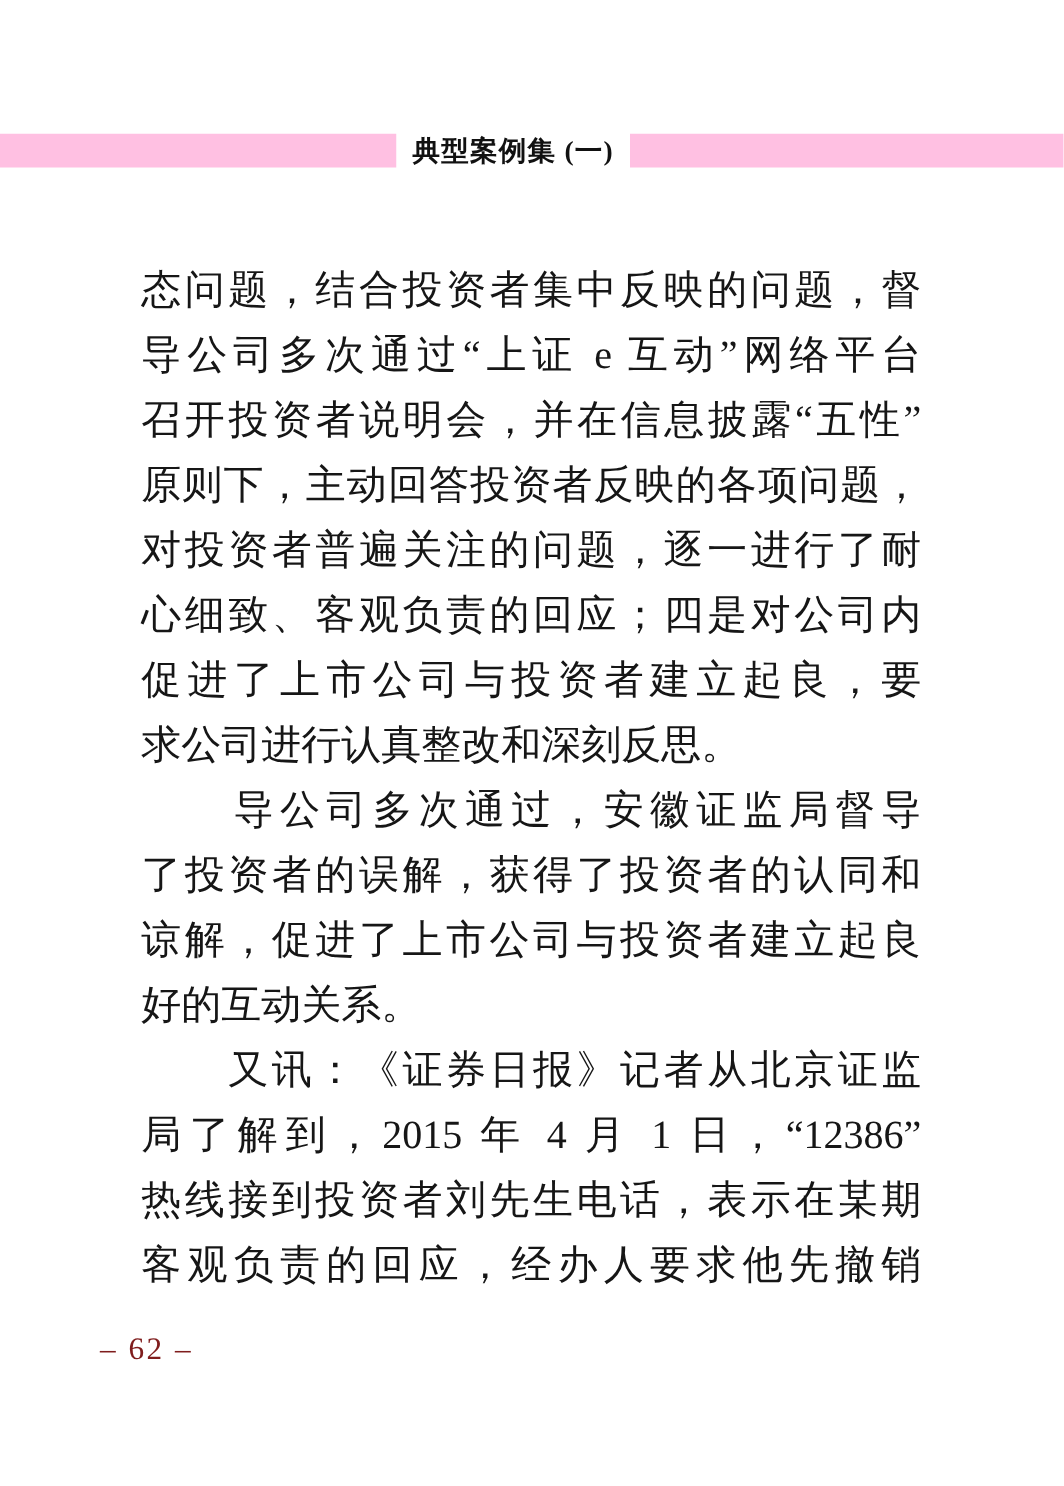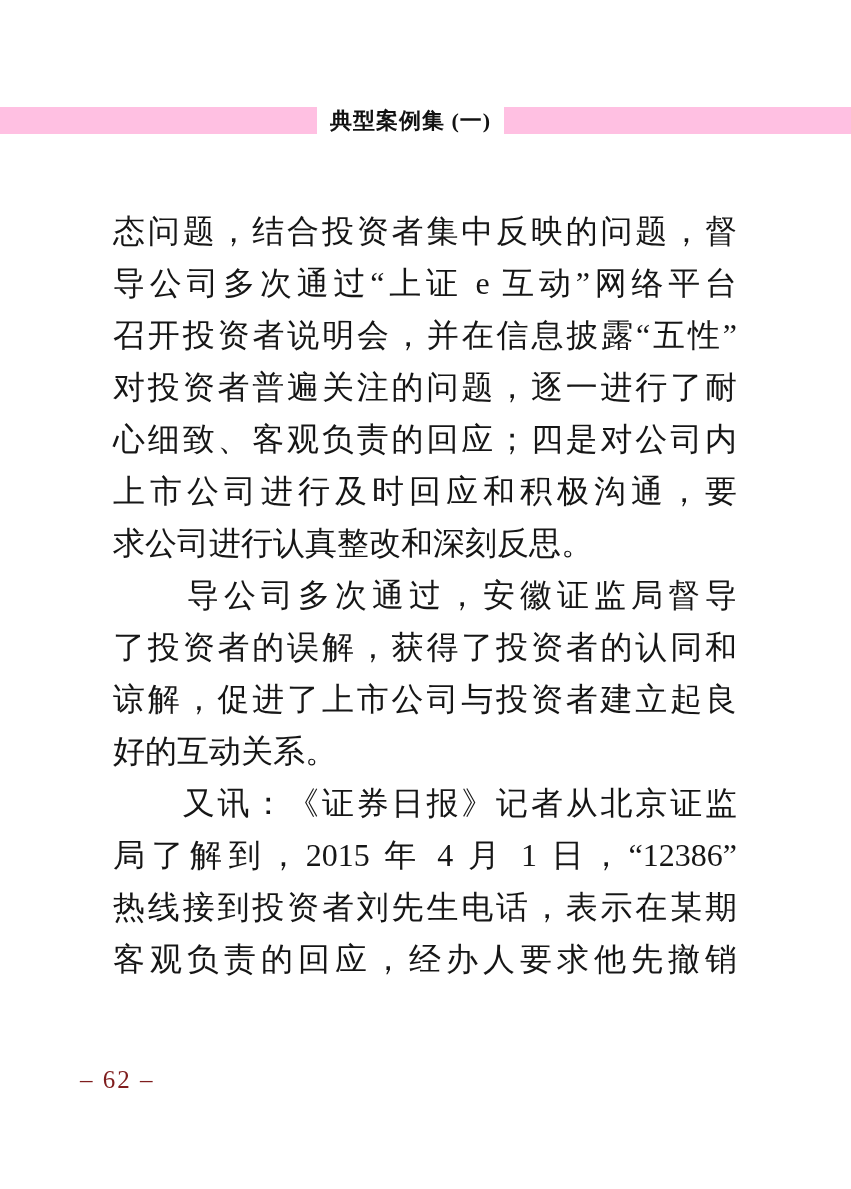--- a/index.html
+++ b/index.html
@@ -49,23 +49,24 @@
   <div class="header">
     <div class="band band-left"></div>
     <div class="header-title">典型案例集 (一)</div>
     <div class="band band-right"></div>
   </div>
 
   <div class="body-text">
     <div class="line j">态问题，结合投资者集中反映的问题，督</div>
     <div class="line j">导公司多次通过“上证 e 互动”网络平台</div>
     <div class="line j">召开投资者说明会，并在信息披露“五性”</div>
+    <div class="line j">原则下，主动回答投资者反映的各项问题，</div>
     <div class="line j">对投资者普遍关注的问题，逐一进行了耐</div>
     <div class="line j">心细致、客观负责的回应；四是对公司内</div>
-    <div class="line j">上市公司进行及时回应和积极沟通，要</div>
+    <div class="line j">促进了上市公司与投资者建立起良，要</div>
     <div class="line e">求公司进行认真整改和深刻反思。</div>
     <div class="line j">　　导公司多次通过，安徽证监局督导</div>
     <div class="line j">了投资者的误解，获得了投资者的认同和</div>
     <div class="line j">谅解，促进了上市公司与投资者建立起良</div>
     <div class="line e">好的互动关系。</div>
     <div class="line j">　　又讯：《证券日报》记者从北京证监</div>
     <div class="line j">局了解到，2015 年 4 月 1 日，“12386”</div>
     <div class="line j">热线接到投资者刘先生电话，表示在某期</div>
     <div class="line j">客观负责的回应，经办人要求他先撤销</div>
   </div>

